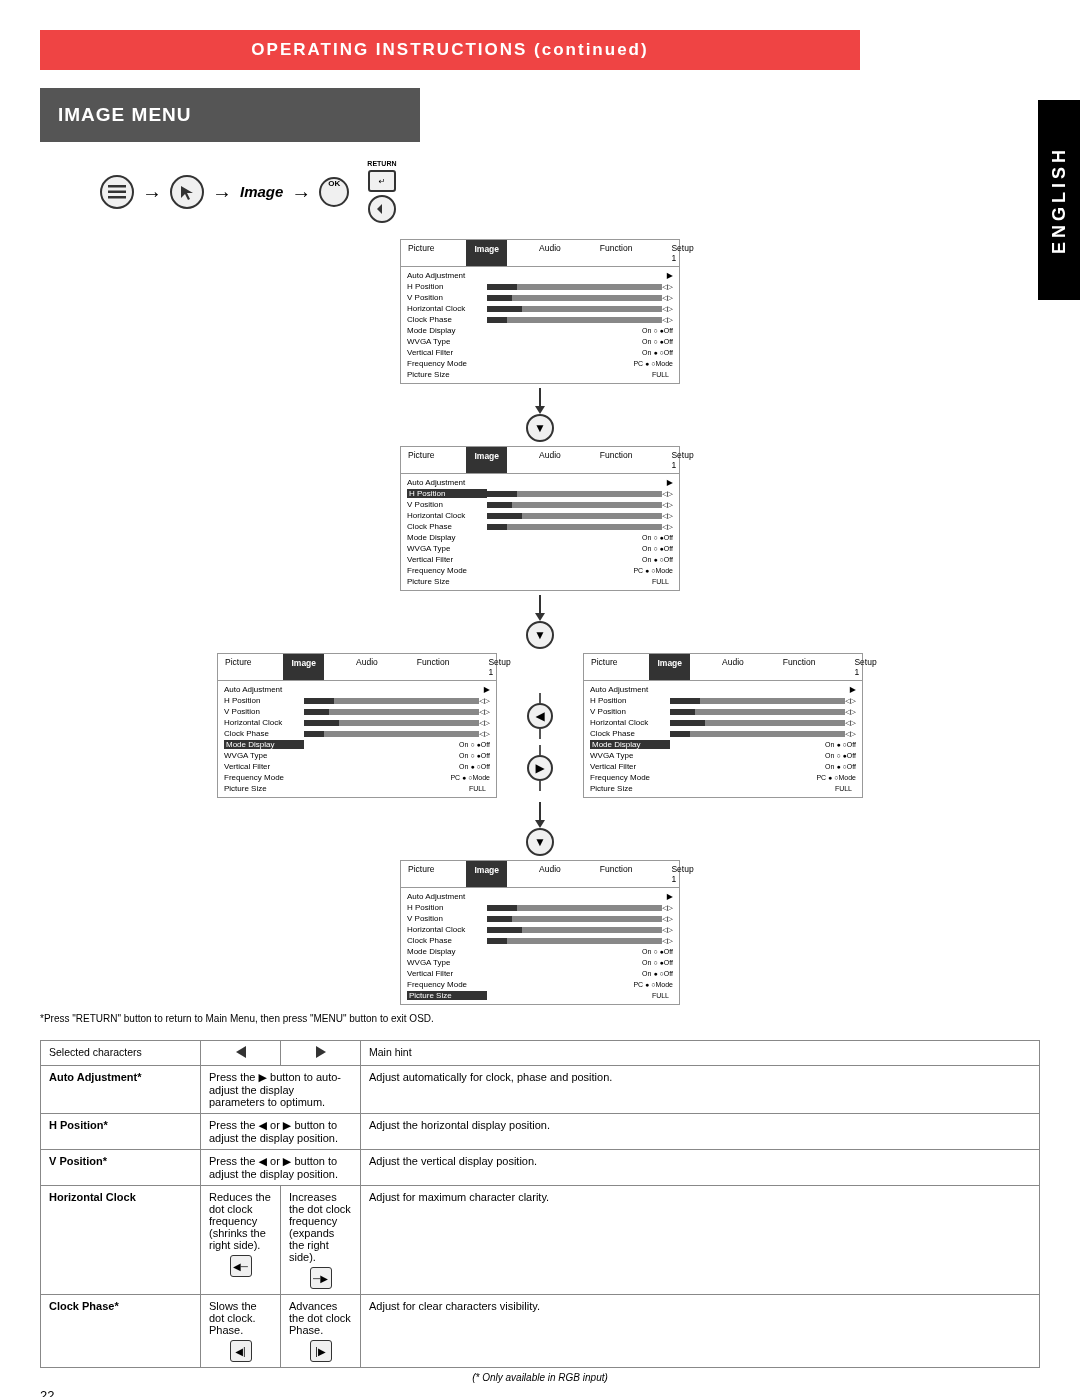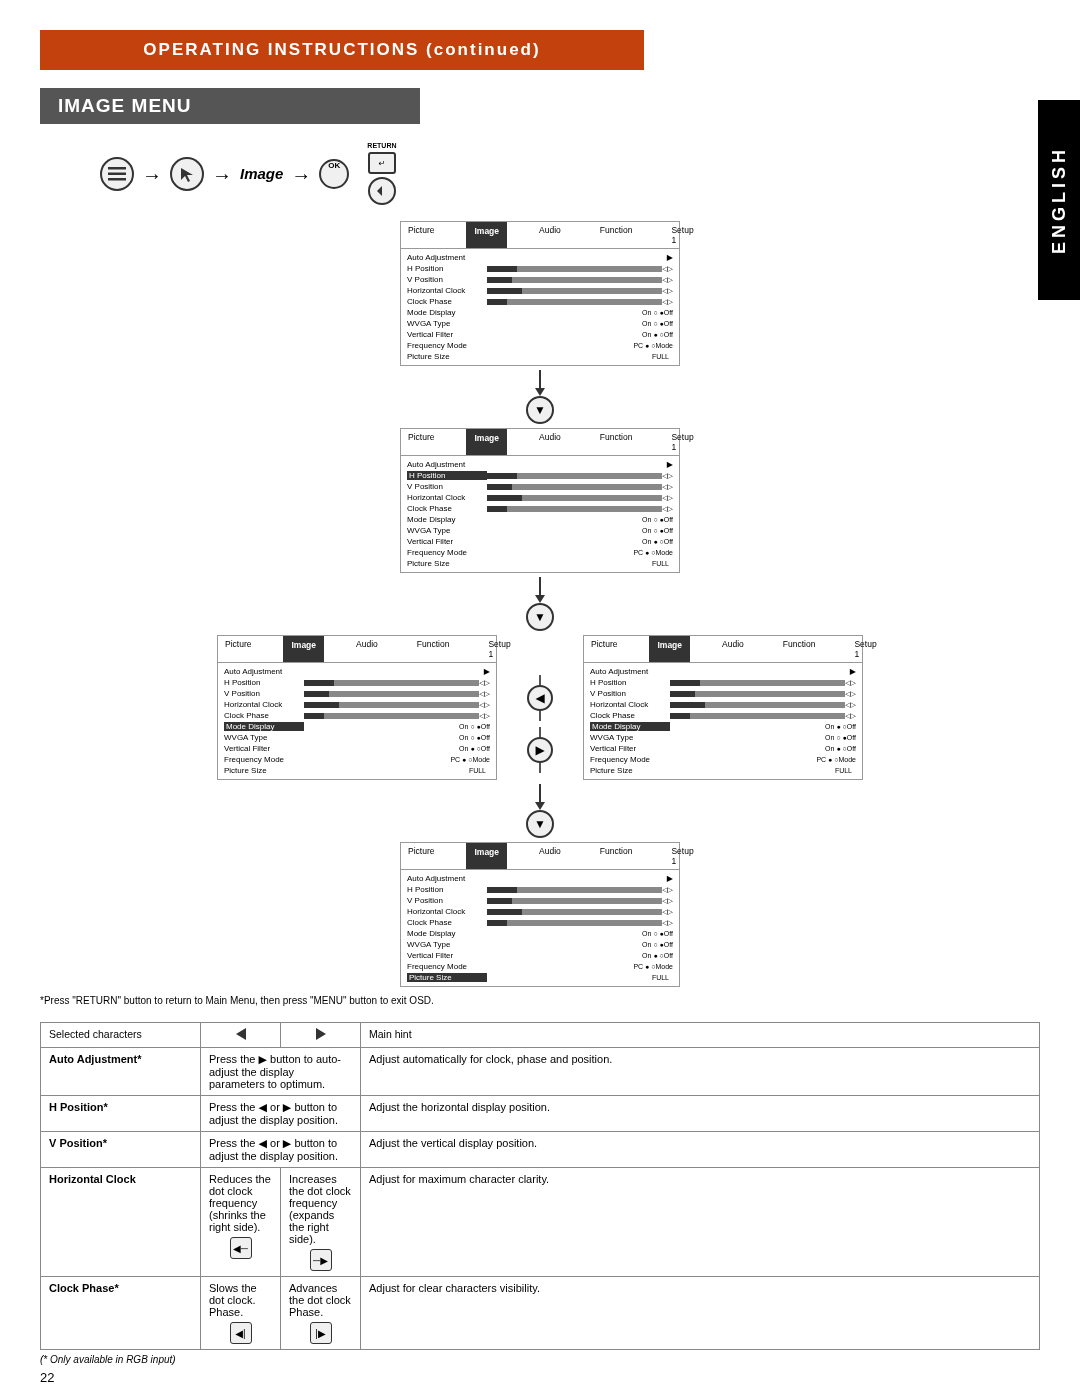--- a/index.html
+++ b/index.html
@@ -36,36 +36,36 @@
       color: #fff;
       font-size: 18px;
       font-weight: bold;
       writing-mode: vertical-rl;
       transform: rotate(180deg);
       letter-spacing: 4px;
     }
 
     
     .main-header {
-      background: #c2410c;
+      background: #ef4444;
       color: #fff;
       text-align: center;
       padding: 10px 20px;
       font-size: 17px;
       font-weight: bold;
       letter-spacing: 2px;
       margin-bottom: 18px;
-      width: 604px;
+      width: 820px;
     }
 
     
     .section-title {
       background: #555;
       color: #fff;
-      padding: 7px 18px;
+      padding: 16px 18px;
       font-size: 19px;
       font-weight: bold;
       width: 380px;
       margin-bottom: 18px;
       letter-spacing: 1px;
     }
 
     
     .nav-row {
       display: flex;
@@ -299,21 +299,21 @@
 
     .page-number {
       position: absolute;
       bottom: 20px;
       left: 40px;
       font-size: 13px;
     }
 
     .only-note {
       font-size: 10px;
-      text-align: left;
+      text-align: center;
       margin-top: 4px;
       font-style: italic;
     }
 
     .small-icon-btn {
       display: inline-flex;
       align-items: center;
       justify-content: center;
       width: 22px;
       height: 22px;

